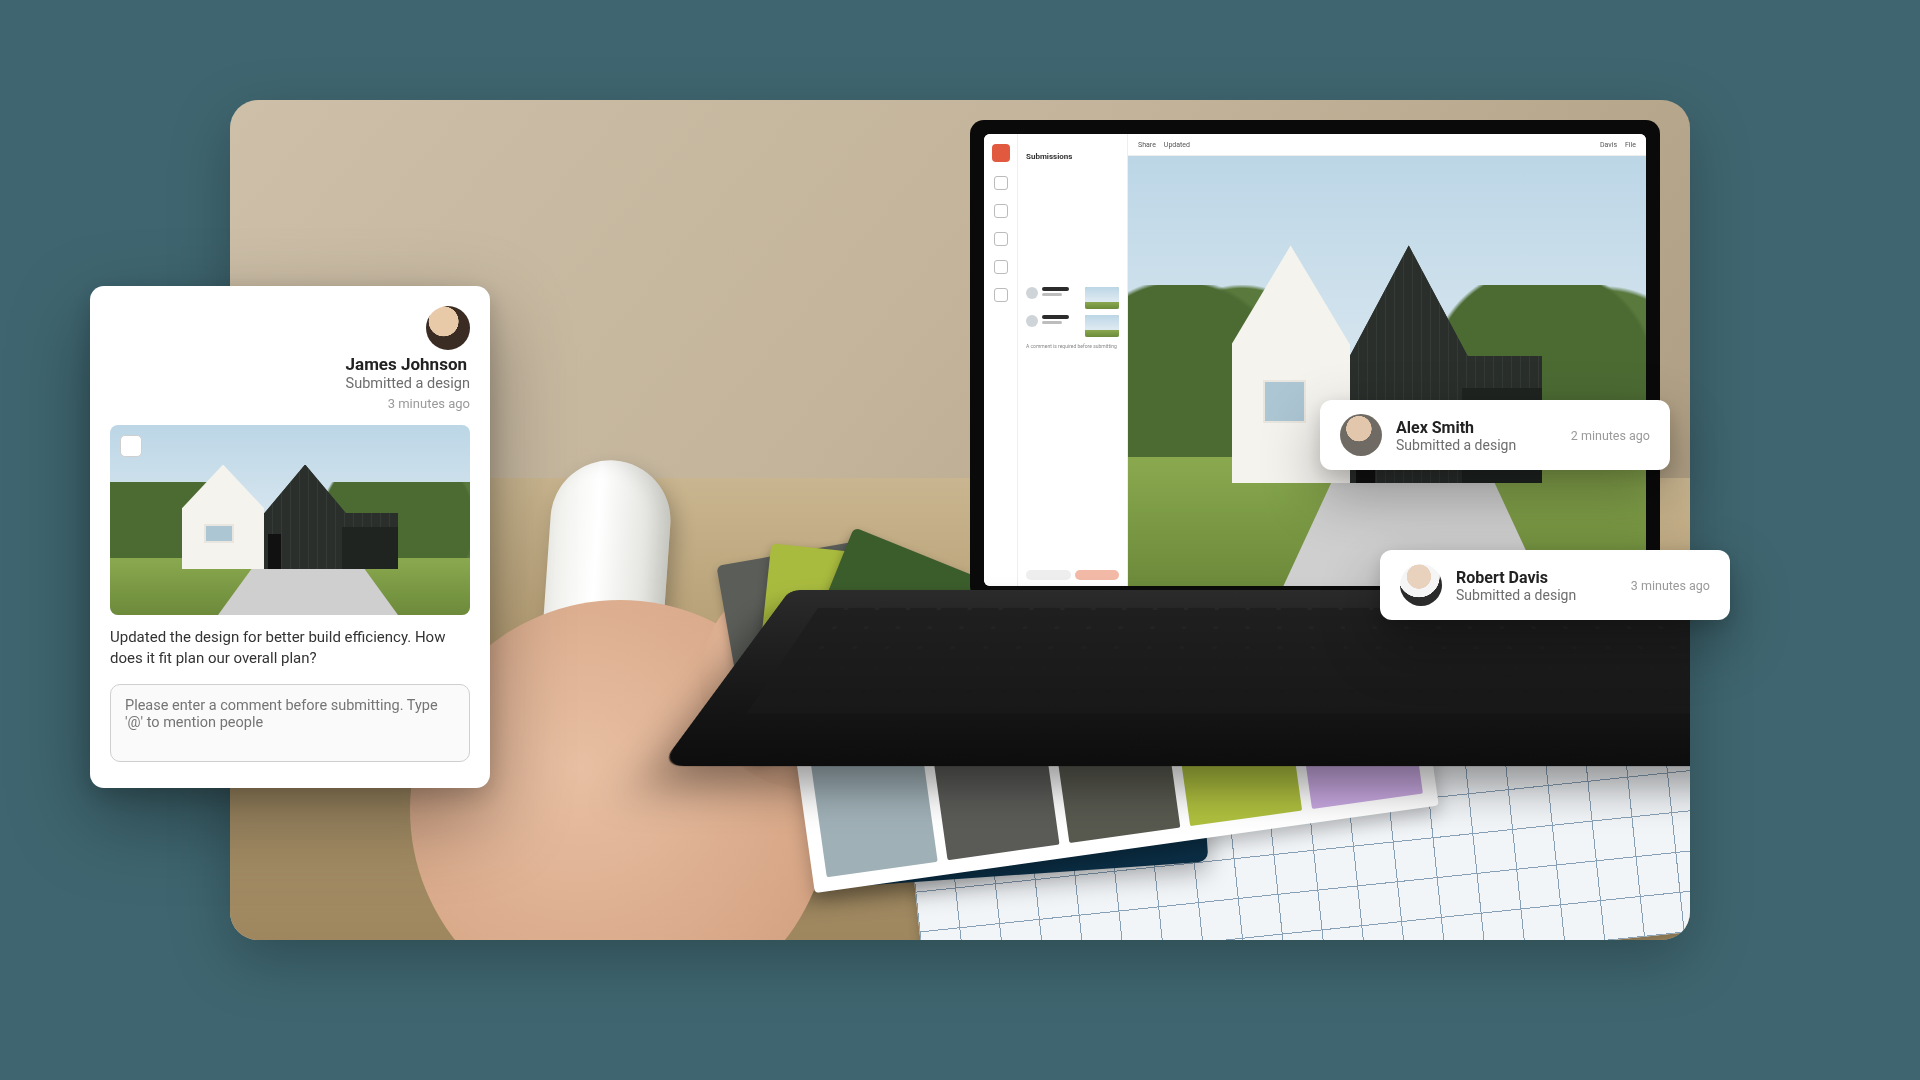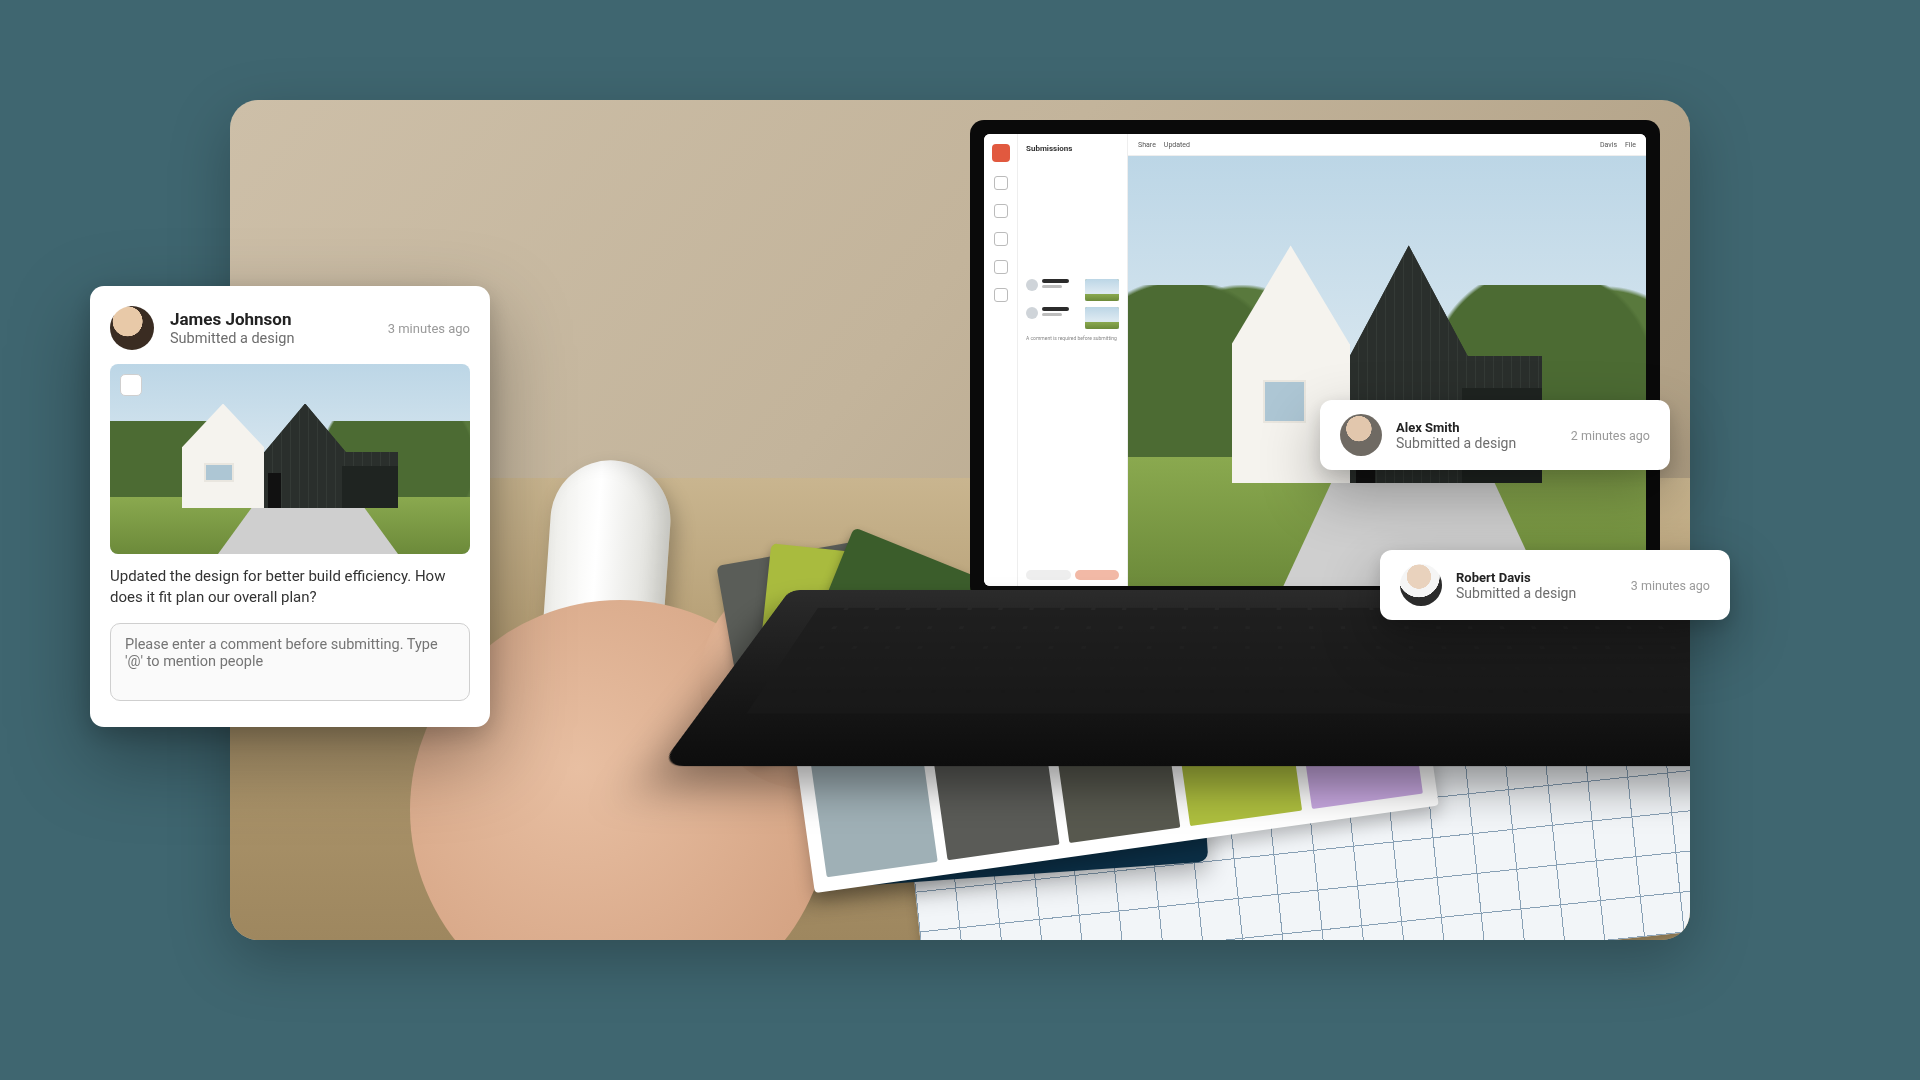--- a/index.html
+++ b/index.html
@@ -101,21 +101,21 @@
     background-image:
       repeating-linear-gradient(0deg,#1b1b1b 0 26px,transparent 26px 30px),
       repeating-linear-gradient(90deg,#1b1b1b 0 26px,transparent 26px 30px);
     opacity:.6;
   }
 
   
   .app-rail{position:absolute;left:0;top:0;bottom:0;width:34px;background:#fff;border-right:1px solid #eee;display:flex;flex-direction:column;align-items:center;gap:14px;padding-top:10px;}
   .app-rail .logo{width:18px;height:18px;background:#e1593f;border-radius:4px;}
   .app-rail .ic{width:14px;height:14px;border:1.5px solid #bbb;border-radius:3px;}
-  .app-sidebar{position:absolute;left:34px;top:0;bottom:0;width:110px;background:#fff;border-right:1px solid #eee;padding:10px 8px;font-size:7px;color:#333;}
+  .app-sidebar{position:absolute;left:34px;top:0;bottom:0;width:110px;background:#fff;border-right:1px solid #eee;padding:18px 8px;font-size:7px;color:#333;}
   .app-sidebar h4{font-size:8px;font-weight:700;margin-bottom:6px;}
   .mini-card{display:flex;gap:4px;margin-bottom:6px;}
   .mini-card .av{width:12px;height:12px;border-radius:50%;background:#cfd4d9;}
   .mini-card .tx{flex:1;}
   .mini-card .ln1{height:4px;width:70%;background:#2b2b2b;border-radius:2px;margin-bottom:2px;}
   .mini-card .ln2{height:3px;width:50%;background:#bdbdbd;border-radius:2px;}
   .mini-card .th{width:34px;height:22px;border-radius:2px;background:#8fa66e;}
   .app-footer{position:absolute;left:8px;right:8px;bottom:6px;display:flex;gap:4px;}
   .pill{flex:1;height:10px;border-radius:5px;background:#eee;font-size:5px;}
   .pill.accent{background:#f2b9a6;}
@@ -145,21 +145,21 @@
   .render .garage{position:absolute;right:0;bottom:0;width:26%;height:48%;background:#1f2421;}
   .render .door{position:absolute;left:40%;bottom:0;width:6%;height:40%;background:#111;}
   .render .win{position:absolute;left:10%;bottom:30%;width:14%;height:22%;background:#adc6d4;border:2px solid #e9e6df;}
 
   
   .comment-card {
     position:absolute; left:90px; top:286px; width:400px;
     background:#fff; border-radius:14px; padding:20px 20px 22px;
     box-shadow:0 30px 80px rgba(0,0,0,.35),0 8px 24px rgba(0,0,0,.18);
   }
-  .cc-head{display:flex;gap:16px;align-items:center;}
+  .cc-head{display:flex;gap:4px;align-items:flex-end;flex-direction:column;}
   .avatar{width:44px;height:44px;border-radius:50%;background:radial-gradient(circle at 40% 35%,#e8c9a8 0 38%,#3a2c22 39% 100%);flex:none;}
   .cc-name{font-size:17px;font-weight:700;color:#222;}
   .cc-sub{font-size:14.5px;color:#6d6d6d;margin-top:1px;}
   .cc-time{margin-left:auto;font-size:13px;color:#9a9a9a;align-self:center;}
   .cc-thumb{margin:14px 0 12px;height:190px;border-radius:8px;overflow:hidden;position:relative;}
   .thumb-check{position:absolute;left:10px;top:10px;width:22px;height:22px;border-radius:5px;background:#fff;border:1.5px solid #cfcfcf;z-index:2;}
   .cc-body{font-size:15px;line-height:1.42;color:#333;margin-bottom:14px;}
   .cc-input{
     width:100%;min-height:78px;border:1.5px solid #cfcfcf;border-radius:10px;
     padding:12px 14px;font-family:inherit;font-size:14.5px;color:#9a9a9a;resize:none;
@@ -167,21 +167,21 @@
   }
 
   
   .notif {
     position:absolute; background:#fff; border-radius:12px;
     padding:14px 20px; display:flex; align-items:center; gap:14px;
     box-shadow:0 24px 60px rgba(0,0,0,.3),0 6px 18px rgba(0,0,0,.15);
     width:350px;
   }
   .notif .avatar{width:42px;height:42px;}
-  .notif .nm{font-size:13px;font-weight:700;color:#222;}
+  .notif .nm{font-size:16px;font-weight:700;color:#222;}
   .notif .sb{font-size:14px;color:#6d6d6d;}
   .notif .tm{margin-left:auto;font-size:12.5px;color:#9a9a9a;white-space:nowrap;}
   .notif.a{right:250px; top:400px;}
   .notif.b{right:190px; top:550px;}
   .av2{background:radial-gradient(circle at 45% 35%,#e2c7ad 0 35%,#6f6a63 36% 100%);}
   .av3{background:radial-gradient(circle at 45% 30%,#e9d2bd 0 32%,#f5f5f5 33% 55%,#2b2b2b 56% 100%);}
 </style>
 </head>
 <body>
 

